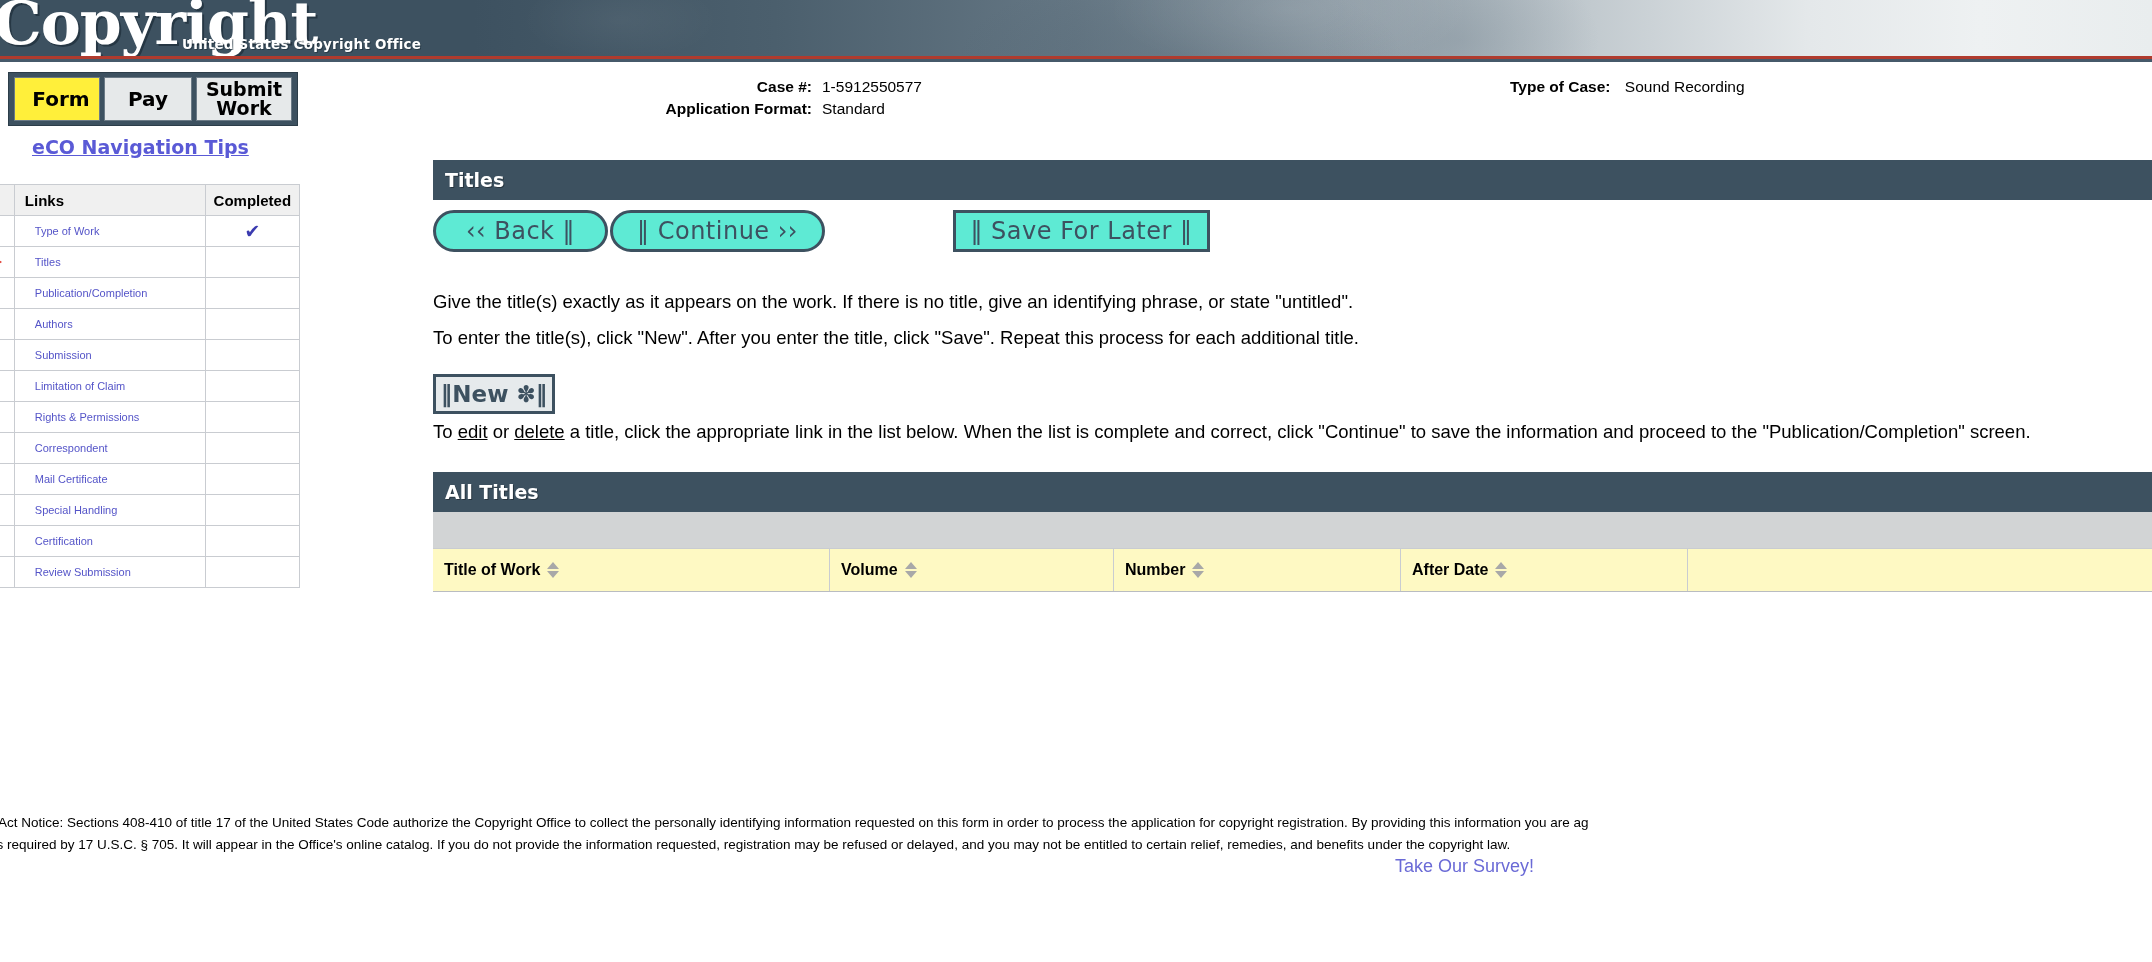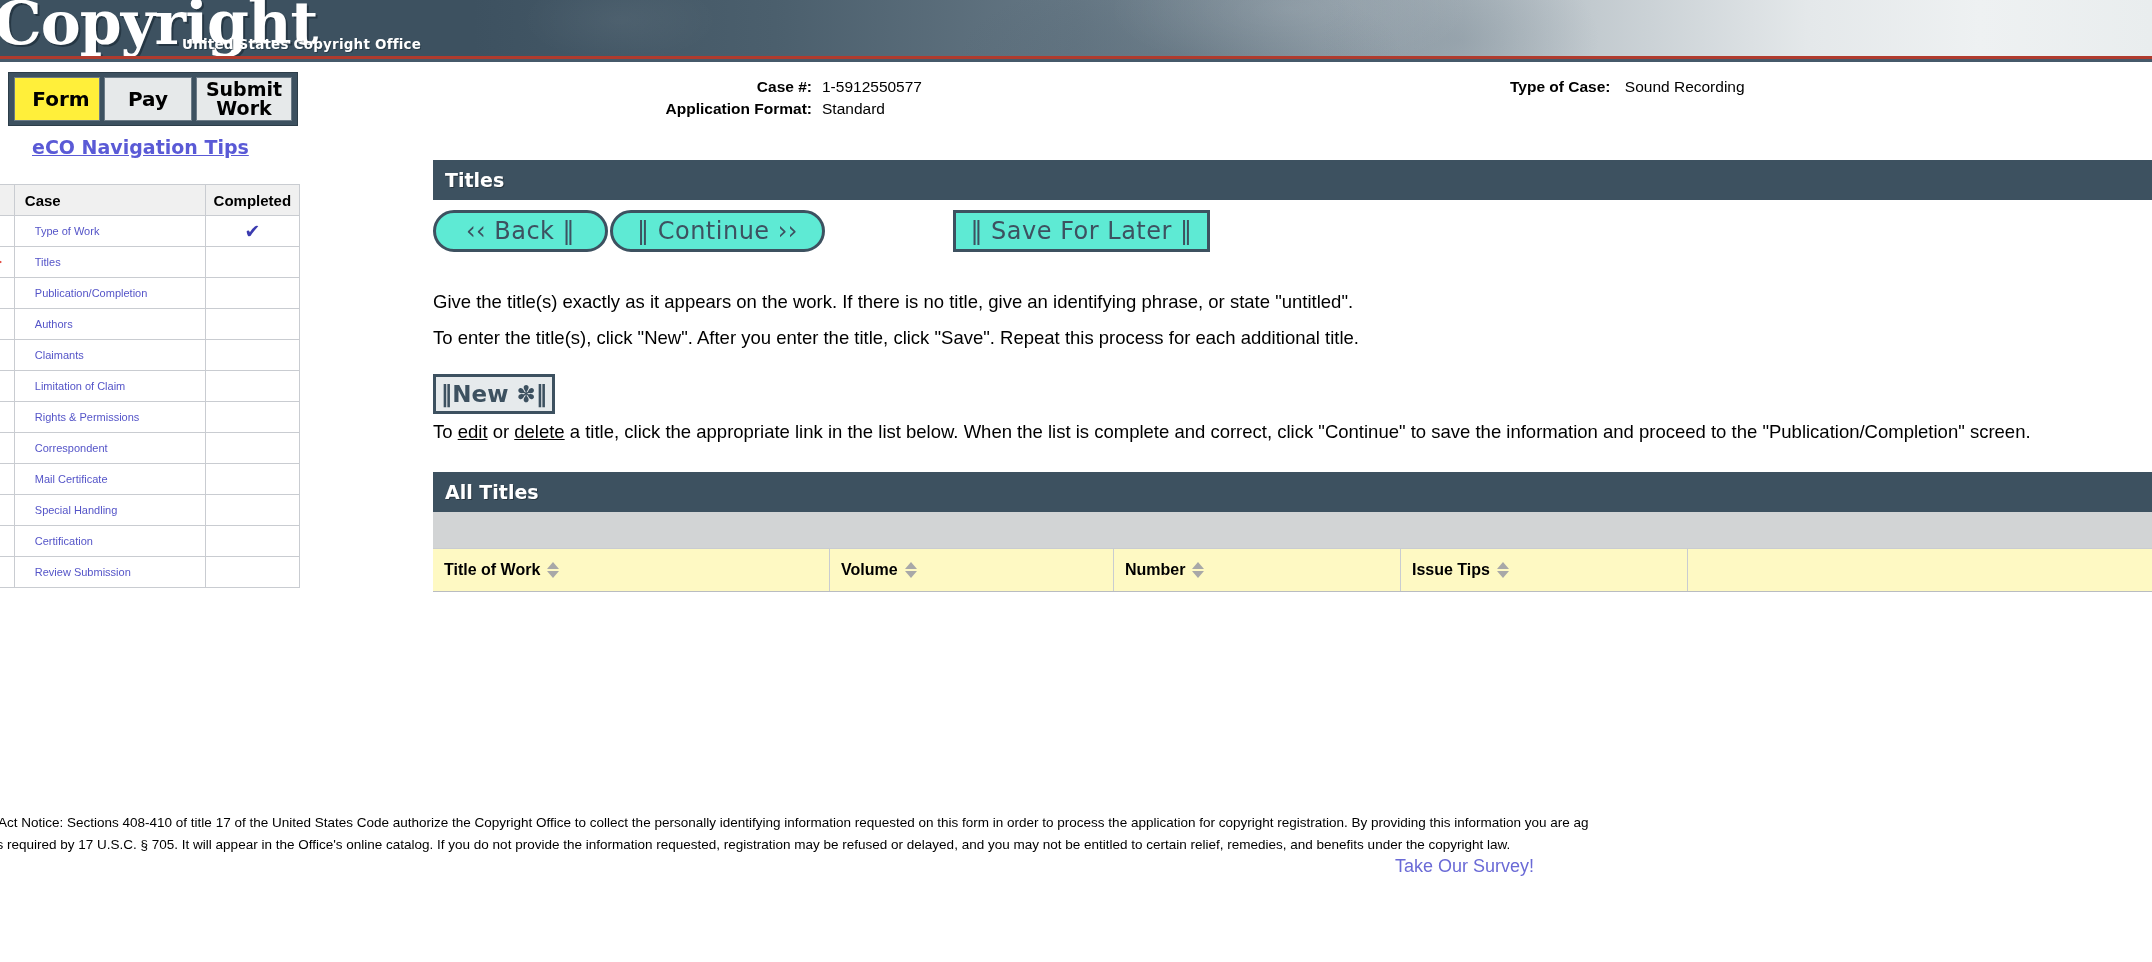--- a/index.html
+++ b/index.html
@@ -373,21 +373,21 @@
       <span>Work</span>
     </div>
   </div>
 
   <div class="nav-tips">eCO Navigation Tips</div>
 
   <table class="side-table">
     <thead>
       <tr>
         <th class="col-mark"></th>
-        <th class="col-links">Case</th>
+        <th class="col-links">Links</th>
         <th class="col-done">Completed</th>
       </tr>
     </thead>
     <tbody id="sidebar-body">
         <tr>
           <td class="col-mark"></td>
           <td class="col-links">
             <span class="side-link">Type of Work</span>
           </td>
           <td class="col-done"><span class="check">✔</span></td>
@@ -411,21 +411,21 @@
         <tr>
           <td class="col-mark"></td>
           <td class="col-links">
             <span class="side-link">Authors</span>
           </td>
           <td class="col-done"></td>
         </tr>
         <tr>
           <td class="col-mark"></td>
           <td class="col-links">
-            <span class="side-link">Claimants</span>
+            <span class="side-link">Submission</span>
           </td>
           <td class="col-done"></td>
         </tr>
         <tr>
           <td class="col-mark"></td>
           <td class="col-links">
             <span class="side-link">Limitation of Claim</span>
           </td>
           <td class="col-done"></td>
         </tr>
@@ -530,21 +530,21 @@
             </span>
         </div>
         <div class="cell c-number">
           <span>Number</span>
           <span class="sorter">
               <i class="up"></i>
               <i class="down"></i>
             </span>
         </div>
         <div class="cell c-issue">
-          <span>Issue Tips</span>
+          <span>After Date</span>
           <span class="sorter">
               <i class="up"></i>
               <i class="down"></i>
             </span>
         </div>
       </div>
     </div>
 
   </div>
 

